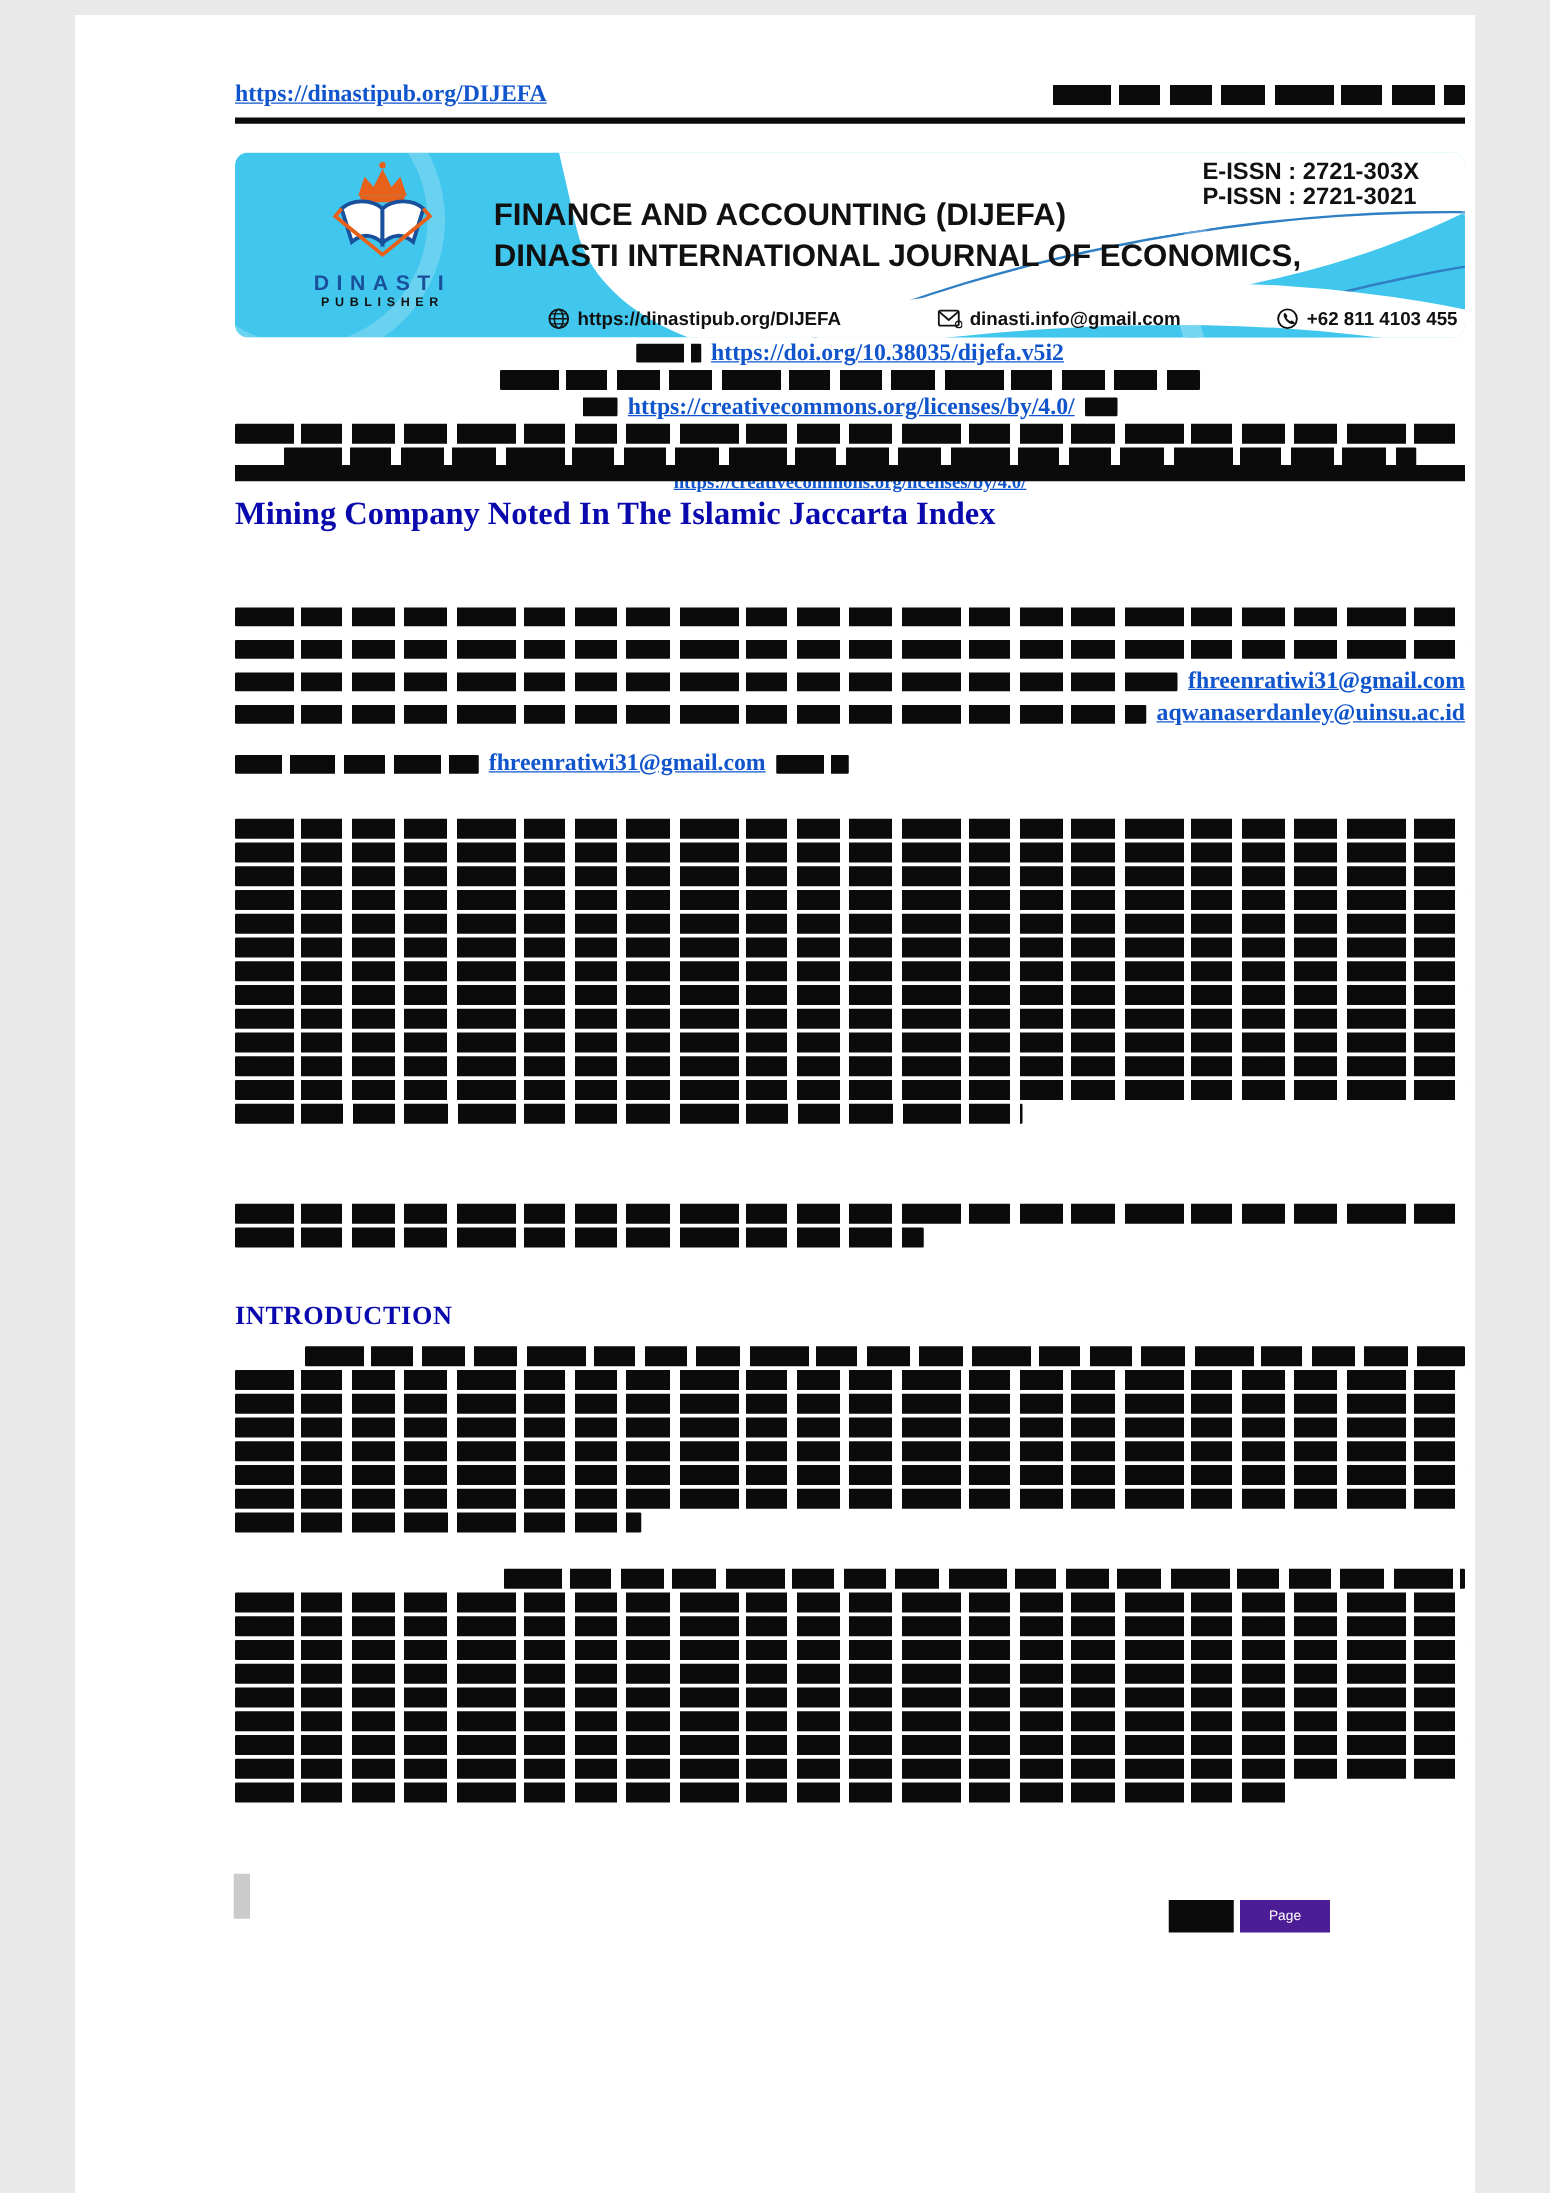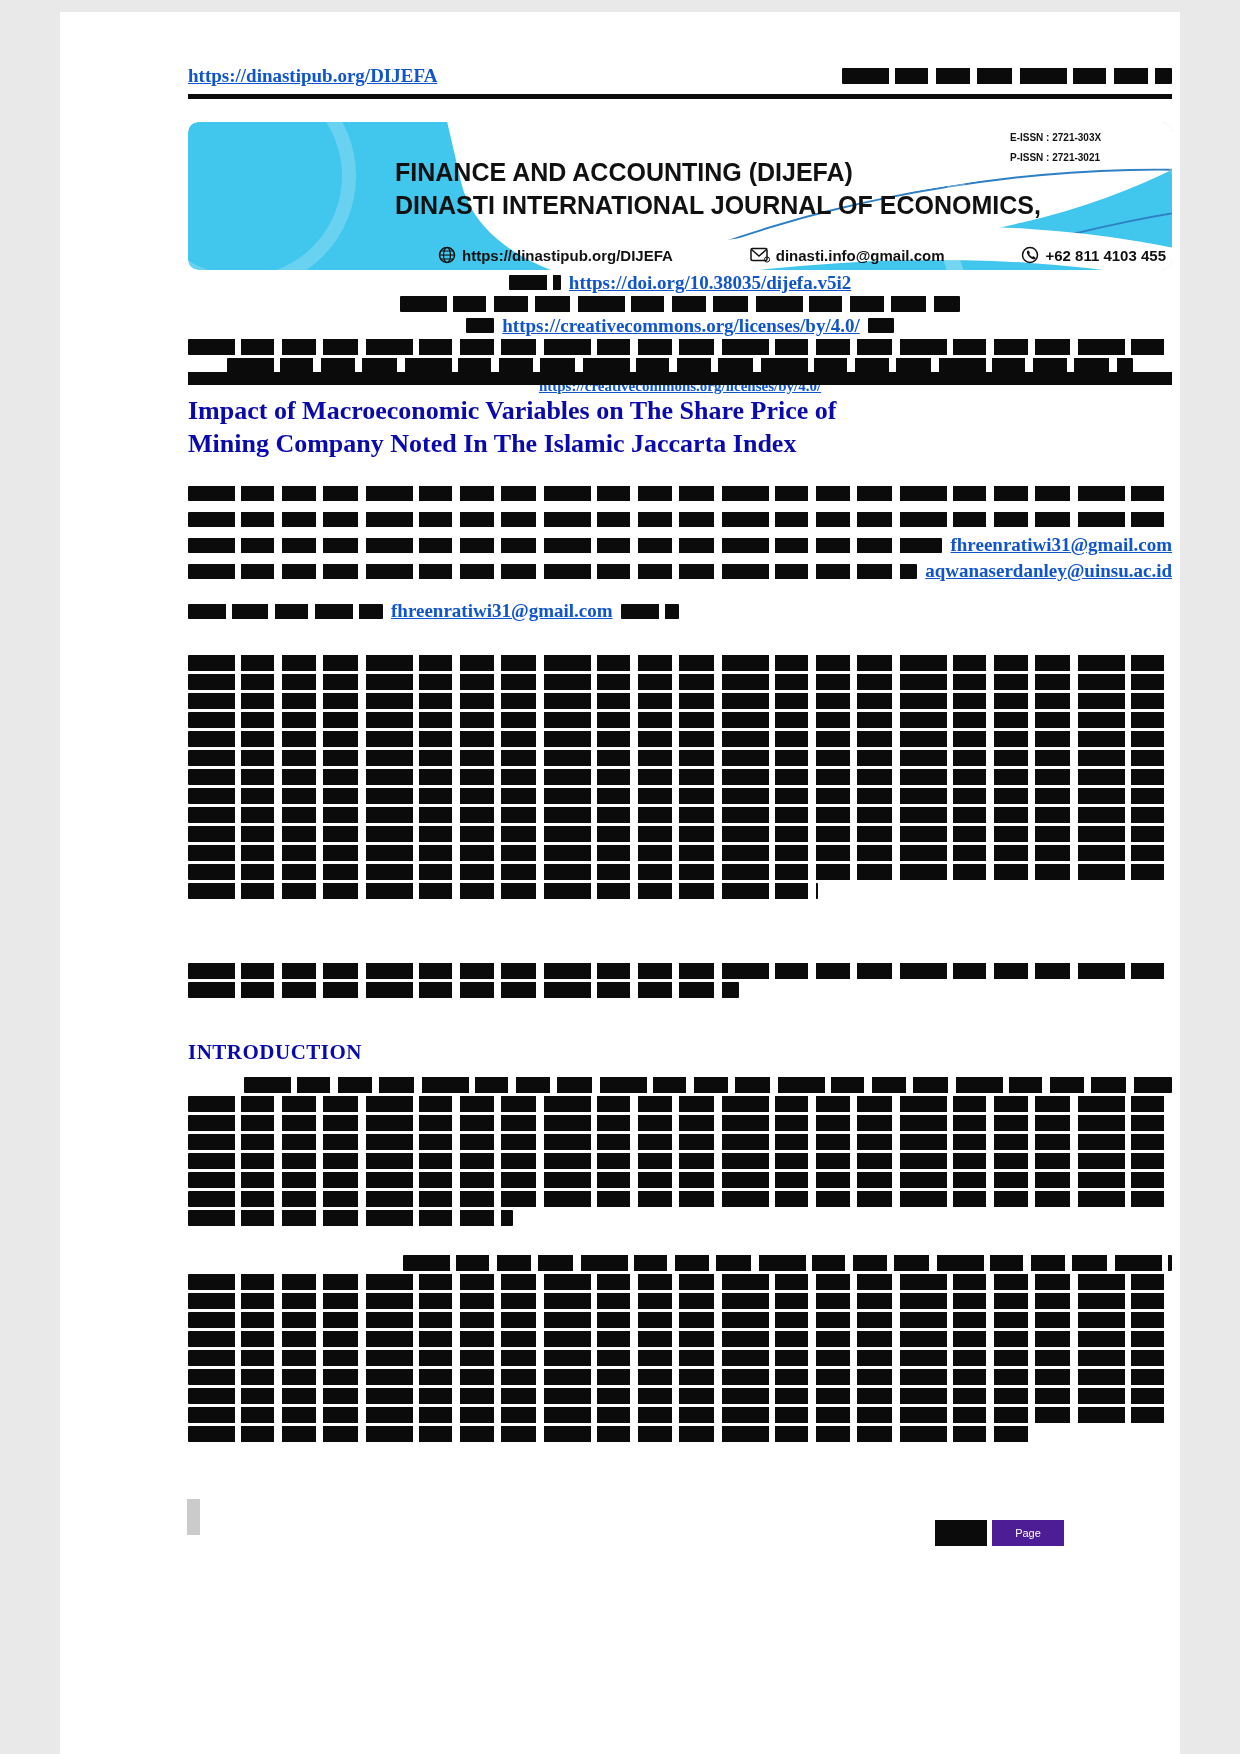--- a/index.html
+++ b/index.html
@@ -36,22 +36,22 @@
   .thin2{position:absolute;left:420px;top:84px;width:1250px;height:560px;border-radius:50%;
          border-top:2px solid #2f7fc4;transform:rotate(-9deg);}
   .ring{position:absolute;right:-30px;bottom:-90px;width:230px;height:230px;border:16px solid rgba(255,255,255,.28);border-radius:50%;}
   .ring2{position:absolute;left:-60px;top:-60px;width:200px;height:200px;border:14px solid rgba(255,255,255,.22);border-radius:50%;}
 
   #logo{position:absolute;left:38px;top:6px;width:160px;text-align:center;}
   #logo .nm1{font-family:"Liberation Sans",sans-serif;font-weight:bold;font-size:17px;letter-spacing:6px;color:#1a4f9c;margin-top:-2px;}
   #logo .nm2{font-family:"Liberation Sans",sans-serif;font-weight:bold;font-size:10px;letter-spacing:4.5px;color:#111;}
   #jtitle{position:absolute;left:207px;top:34px;font-family:"Liberation Sans",sans-serif;font-weight:bold;
           font-size:25px;line-height:33px;color:#111;}
-  #issn{position:absolute;left:822px;top:6px;font-family:"Liberation Sans",sans-serif;font-weight:600;
-        font-size:10px;line-height:20px;color:#111;}
+  #issn{position:absolute;left:774px;top:6px;font-family:"Liberation Sans",sans-serif;font-weight:600;
+        font-size:19px;line-height:20px;color:#111;}
   #contact{position:absolute;left:250px;right:6px;bottom:6px;display:flex;justify-content:space-between;align-items:center;
            font-family:"Liberation Sans",sans-serif;font-weight:600;font-size:15px;color:#111;}
   .citem{display:flex;align-items:center;gap:6px;}
 
   
   #meta{top:260px;left:128px;width:984px;text-align:center;}
   .mrow{display:flex;justify-content:center;align-items:center;gap:8px;height:21px;margin-bottom:1px;}
 
   #rule2{top:360px;left:128px;width:984px;height:13px;background:#0b0b0b;}
 
@@ -88,20 +88,33 @@
   <div id="banner" class="abs">
     <div class="blue"></div>
     <div class="cut"></div>
     <div class="thin1"></div>
     <div class="thin2"></div>
     <div class="swW"></div>
     <div class="swB"></div>
     <div class="ring"></div>
     <div class="ring2"></div>
 
+    <div id="logo">
+      <svg width="92" height="86" viewBox="0 0 90 84">
+        <circle cx="45" cy="4" r="2.5" fill="#e8611a"></circle>
+        <path d="M26 28 L31 13 L38 21 L45 7 L52 21 L59 13 L64 28 Z" fill="#e8611a"></path>
+        <path d="M27 28 L63 28 L61 33 L29 33 Z" fill="#e8611a"></path>
+        <path d="M45 38 C36 30 21 31 13 38 L21 64 C29 57 38 58 45 65 Z" fill="#fff" stroke="#1a4f9c" stroke-width="3"></path>
+        <path d="M45 38 C54 30 69 31 77 38 L69 64 C61 57 52 58 45 65 Z" fill="#fff" stroke="#1a4f9c" stroke-width="3"></path>
+        <path d="M13 38 L8 44 L45 74 L82 44 L77 38" fill="none" stroke="#e8611a" stroke-width="3"></path>
+        <line x1="45" y1="38" x2="45" y2="65" stroke="#1a4f9c" stroke-width="2"></line>
+      </svg>
+      <div class="nm1">DINASTI</div>
+      <div class="nm2">PUBLISHER</div>
+    </div>
 
     <div id="jtitle">
       <div>FINANCE AND ACCOUNTING (DIJEFA)</div>
       <div>DINASTI INTERNATIONAL JOURNAL OF ECONOMICS,</div>
     </div>
 
     <div id="issn">
       <div>E-ISSN : 2721-303X</div>
       <div>P-ISSN : 2721-3021</div>
     </div>
@@ -155,21 +168,20 @@
         <div class="rl" style="width: 92%;"></div>
       </div>
     <div class="mrow" style="height:19px">
       <a class="lnk small">https://creativecommons.org/licenses/by/4.0/</a>
     </div>
   </div>
 
   <div id="rule2" class="abs"></div>
 
   <div id="title" class="abs">
-    <div>Impact of Macroeconomic Variables on The Share Price of</div>
     <div>Mining Company Noted In The Islamic Jaccarta Index</div>
   </div>
 
   <div id="authors" class="abs">
     <div class="arow">
         <span class="fill"></span>
       </div>
     <div class="arow">
         <span class="fill"></span>
       </div>

